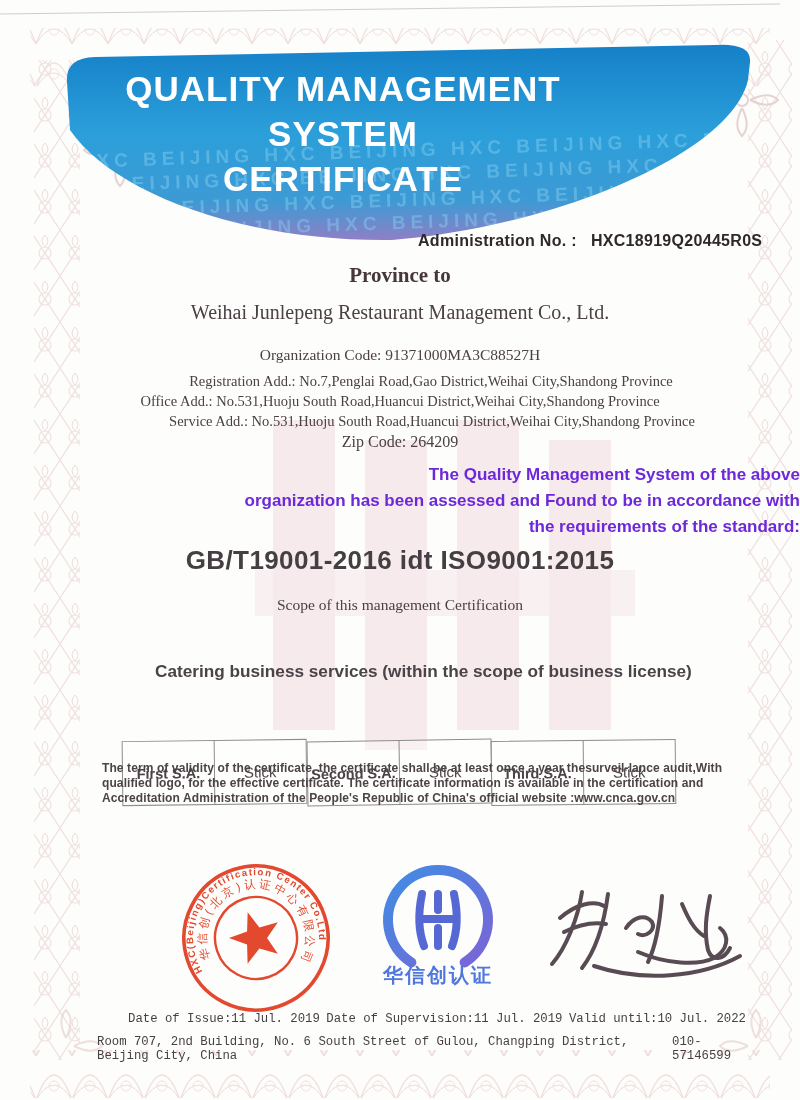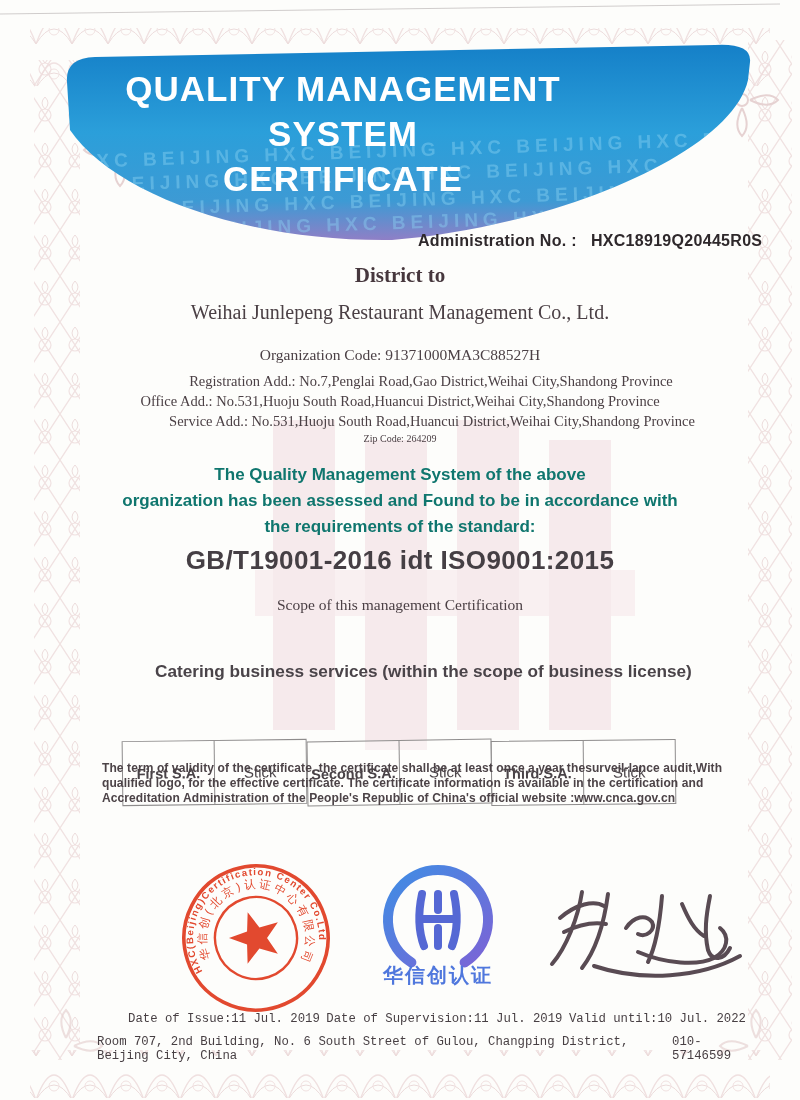--- a/index.html
+++ b/index.html
@@ -20,23 +20,23 @@
 
   
   .serif{font-family:"Liberation Serif",serif;color:#4b4045;}
   .center{left:0;width:800px;text-align:center;}
   .awarded{top:263px;font-size:21px;font-weight:bold;color:#46373d;}
   .company{top:301px;font-size:20px;}
   .orgcode{top:346px;font-size:15.5px;}
   .addr1{top:373px;font-size:14.5px;}
   .addr2{top:393px;font-size:14.5px;}
   .addr3{top:413px;font-size:14.5px;margin-left:32px;}
-  .zip{top:433px;font-size:10px;}
-
-  .statement{top:462px;font-size:17px;font-weight:bold;color:#0f766e;line-height:26px;}
+  .zip{top:433px;font-size:16px;}
+
+  .statement{top:462px;font-size:17px;font-weight:bold;color:#6d28d9;line-height:26px;text-align:right;}
   .standard{top:545px;font-size:26px;font-weight:bold;color:#453f44;letter-spacing:.4px;}
   .scope-label{top:596px;font-size:15.5px;}
   .scope-value{position:absolute;top:661px;left:155px;font-size:17.2px;
     font-weight:bold;color:#4a4449;z-index:4;}
 
   
   .audit-row{position:absolute;top:740px;left:122px;width:554px;display:flex;
     justify-content:flex-end;z-index:4;}
   .audit-box{width:191px;height:63px;border:1.5px solid #8e8c8c;display:flex;
     background:rgba(255,255,255,.35);}
@@ -148,21 +148,21 @@
     <div>QUALITY MANAGEMENT</div>
     <div>SYSTEM</div>
     <div>CERTIFICATE</div>
   </div>
 
   <div class="certno">
     <span>Administration No.  :</span>
     <span>HXC18919Q20445R0S</span>
   </div>
 
-  <div class="abs center serif awarded" style="z-index:4;">District to</div>
+  <div class="abs center serif awarded" style="z-index:4;">Province to</div>
   <div class="abs center serif company" style="z-index:4;">Weihai Junlepeng Restaurant Management Co., Ltd.</div>
   <div class="abs center serif orgcode" style="z-index:4;">Organization Code: 91371000MA3C88527H</div>
   <div class="abs center serif addr1" style="z-index:4;padding-left:31px;">Registration Add.: No.7,Penglai Road,Gao District,Weihai City,Shandong Province</div>
   <div class="abs center serif addr2" style="z-index:4;">Office Add.: No.531,Huoju South Road,Huancui District,Weihai City,Shandong Province</div>
   <div class="abs center serif addr3" style="z-index:4;">Service Add.: No.531,Huoju South Road,Huancui District,Weihai City,Shandong Province</div>
   <div class="abs center serif zip" style="z-index:4;">Zip Code: 264209</div>
 
   <div class="abs center statement" style="z-index:4;">
     <div>The Quality Management System of the above</div>
     <div>organization has been assessed and Found to be in accordance with</div>

